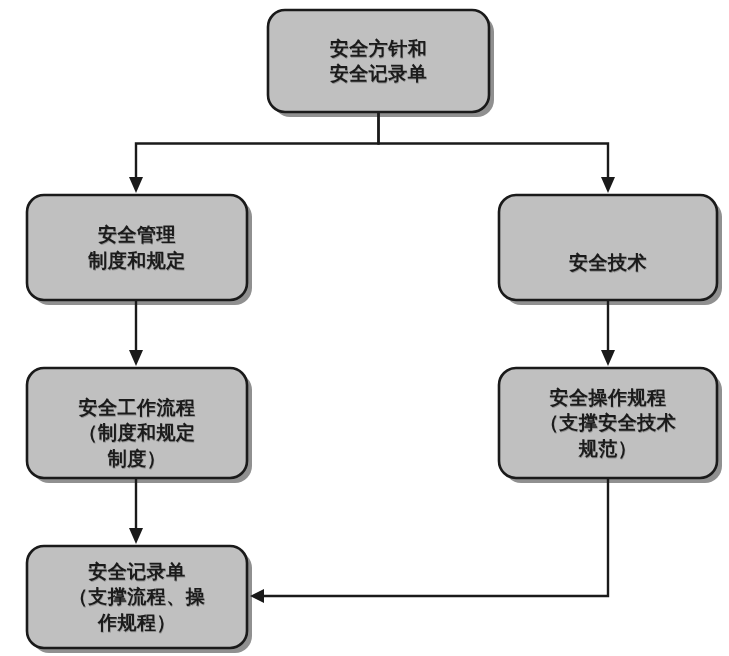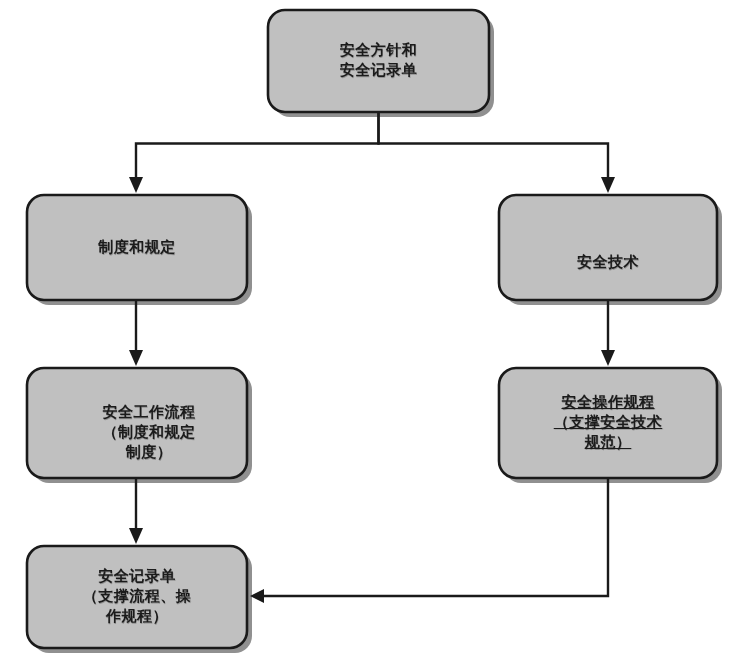--- a/index.html
+++ b/index.html
@@ -50,21 +50,21 @@
   .node-label {
     position: absolute;
     display: flex;
     flex-direction: column;
     align-items: center;
     justify-content: center;
     text-align: center;
     color: #1b1b1b;
     font-family: "Liberation Serif", "DejaVu Serif", serif;
     font-weight: 700;
-    font-size: 15px;
+    font-size: 19px;
     line-height: 1.32;
     letter-spacing: 0.5px;
     pointer-events: none;
     text-shadow: 0.5px 0.5px 0 rgba(60,60,60,0.35);
   }
   .node-label .line {
     white-space: nowrap;
   }
 </style>
 </head>
@@ -104,31 +104,32 @@
         <rect x="27" y="546" width="220" height="102" rx="17" ry="17" class="node-rect"></rect>
       </g>
   </svg>
 
   <div id="label-layer">
       <div class="node-label" style="left: 268px; top: 10px; width: 221px; height: 102px;">
         <span class="line">安全方针和</span>
         <span class="line">安全记录单</span>
       </div>
       <div class="node-label" style="left: 27px; top: 195px; width: 220px; height: 105px;">
+        <span class="line">安全管理</span>
         <span class="line">制度和规定</span>
       </div>
       <div class="node-label" style="left: 499px; top: 195px; width: 218px; height: 135px;">
         <span class="line">安全技术</span>
       </div>
-      <div class="node-label" style="left: 27px; top: 368px; width: 220px; height: 130px; margin-left: 12px;">
+      <div class="node-label" style="left: 27px; top: 368px; width: 220px; height: 130px;">
         <span class="line">安全工作流程</span>
         <span class="line">（制度和规定</span>
         <span class="line">制度）</span>
       </div>
-      <div class="node-label" style="left: 499px; top: 368px; width: 218px; height: 110px; text-decoration: underline;">
+      <div class="node-label" style="left: 499px; top: 368px; width: 218px; height: 110px;">
         <span class="line">安全操作规程</span>
         <span class="line">（支撑安全技术</span>
         <span class="line">规范）</span>
       </div>
       <div class="node-label" style="left: 27px; top: 546px; width: 220px; height: 102px;">
         <span class="line">安全记录单</span>
         <span class="line">（支撑流程、操</span>
         <span class="line">作规程）</span>
       </div>
     </div>

